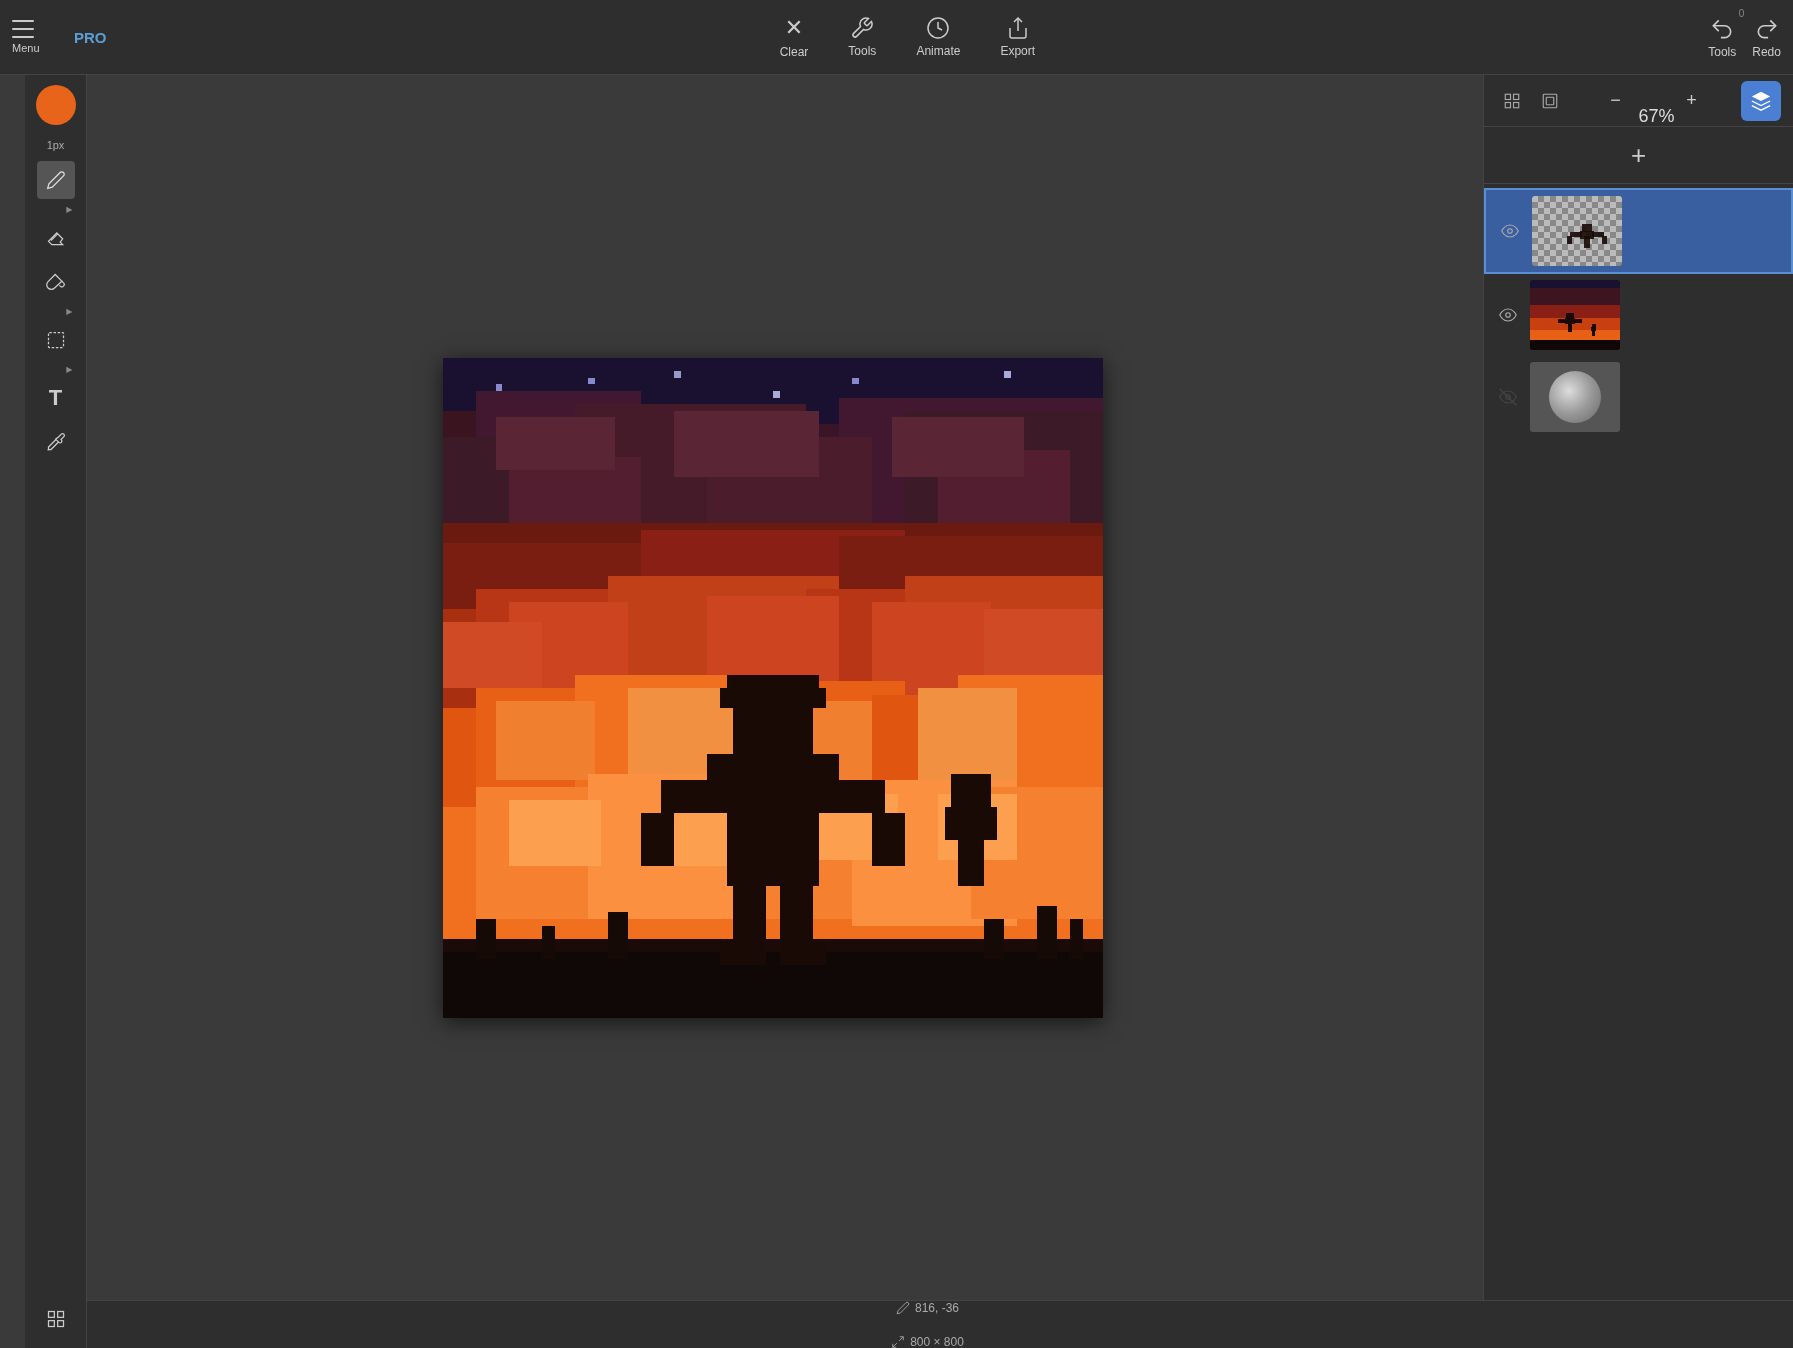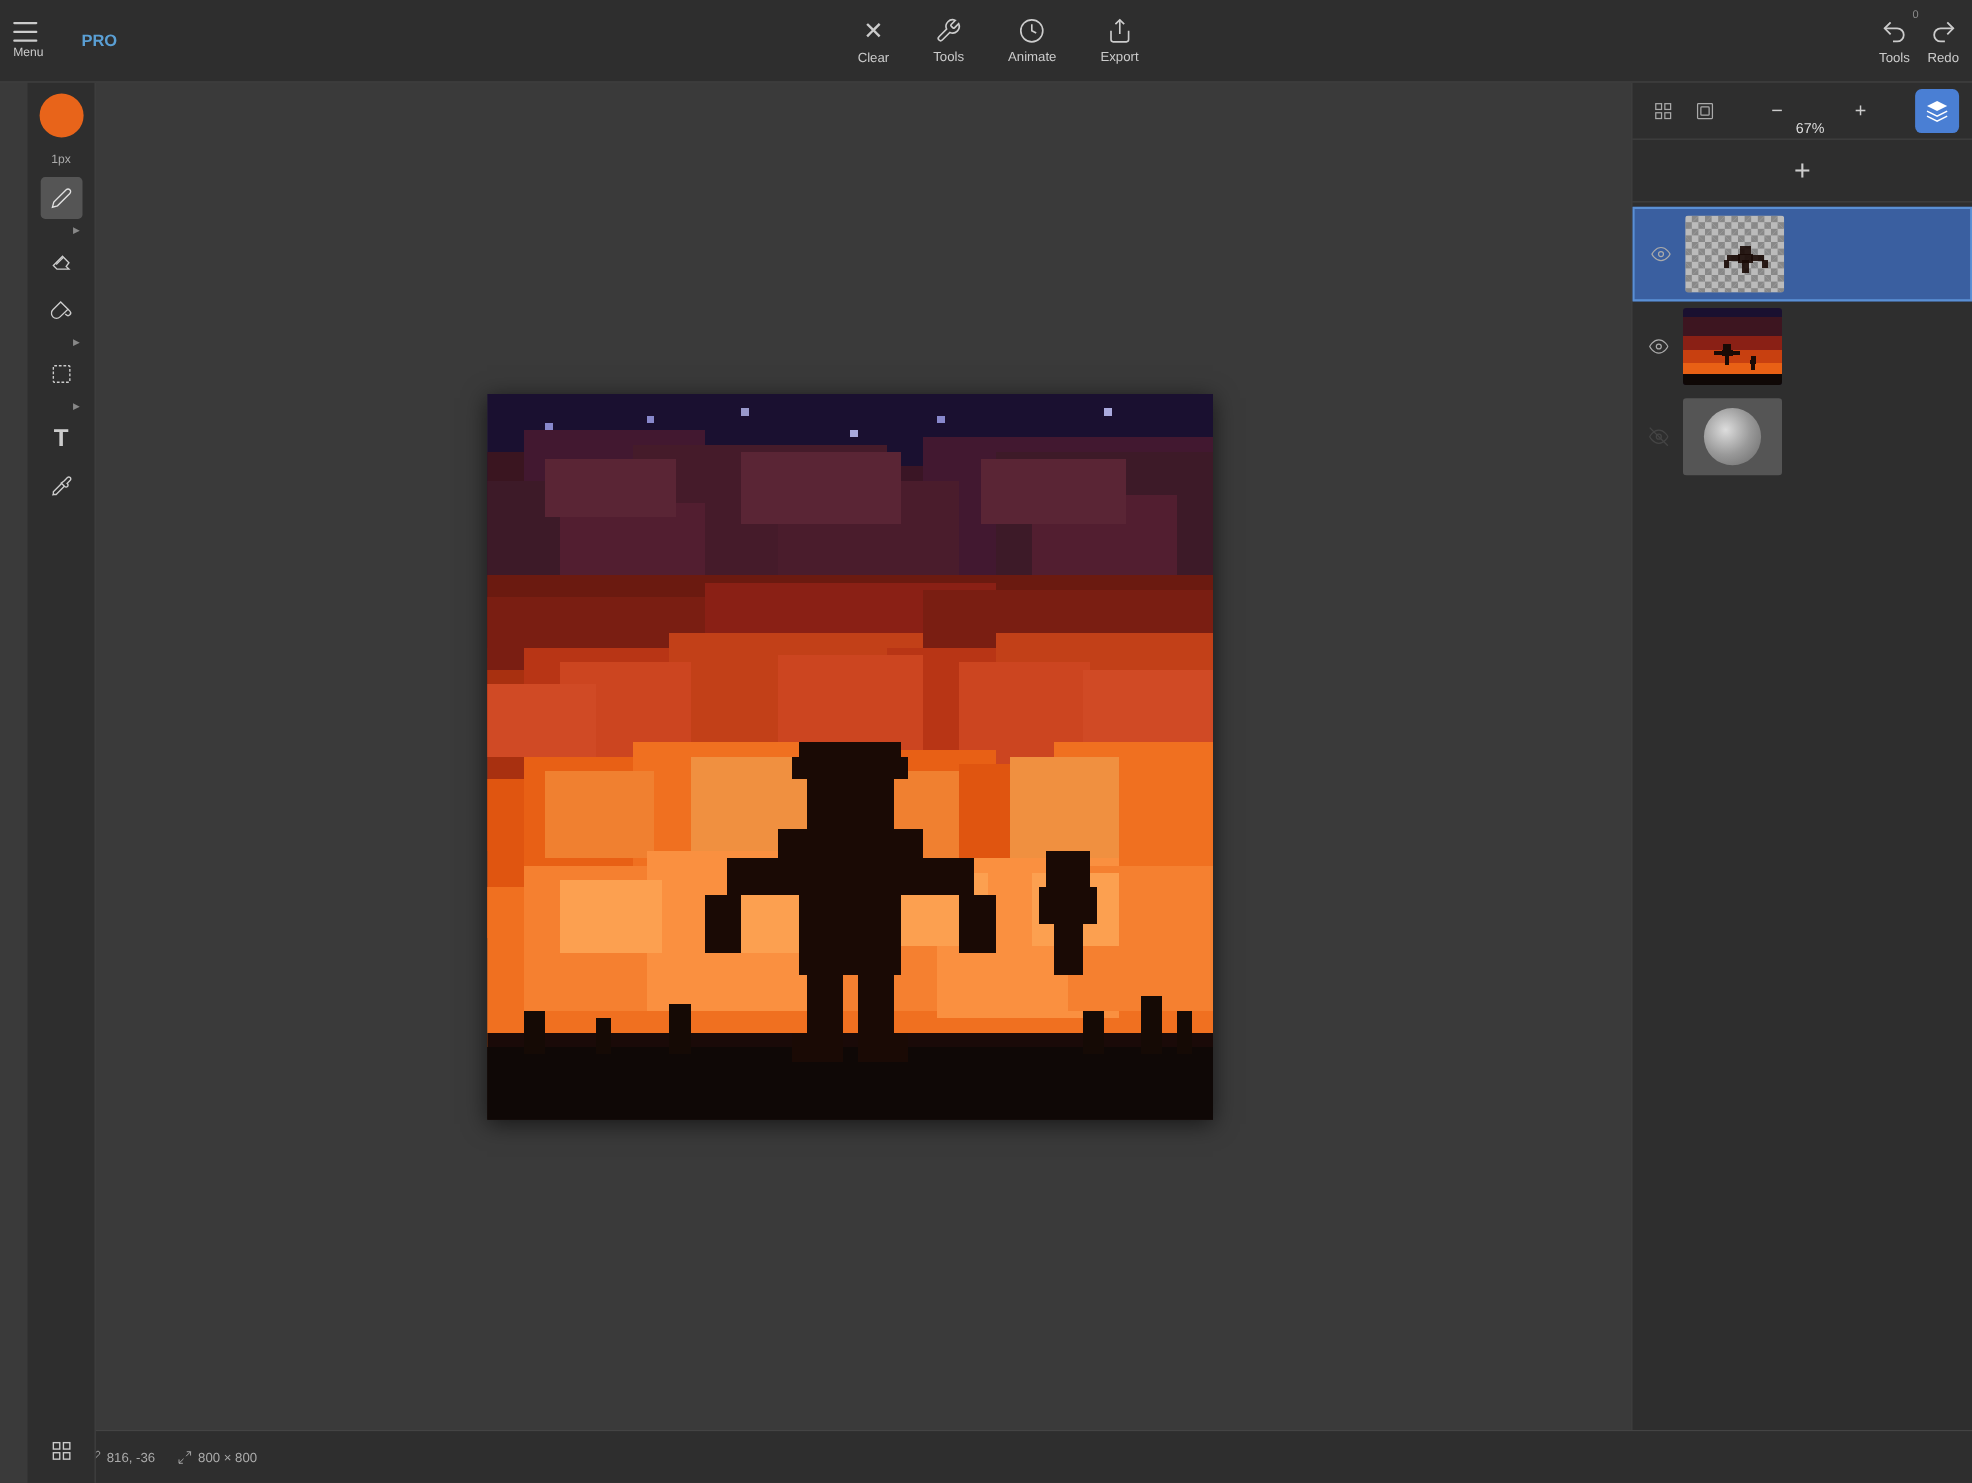--- a/index.html
+++ b/index.html
@@ -147,20 +147,21 @@
     #statusbar {
       position: absolute;
       bottom: 0; left: 62px; right: 0;
       height: 48px;
       background: #2e2e2e;
       display: flex;
       align-items: center;
       padding: 0 16px;
       gap: 20px;
       border-top: 1px solid #444;
+      flex-direction: column;
     }
     .status-item {
       font-size: 12px;
       color: #aaa;
       display: flex;
       align-items: center;
       gap: 5px;
     }
 
     
@@ -240,24 +241,24 @@
       display: flex;
       align-items: center;
       justify-content: center;
       border-radius: 3px;
       cursor: pointer;
       color: #ccc;
       font-size: 18px;
       background: transparent;
     }
     .zoom-value {
-      font-size: 13px;
+      font-size: 18px;
       color: #ddd;
       min-width: 42px;
-      text-align: left;
+      text-align: right;
       margin-top: 32px;
     }
     .layers-btn {
       width: 40px;
       height: 40px;
       background: #4a7fd4;
       border-radius: 6px;
       display: flex;
       align-items: center;
       justify-content: center;

